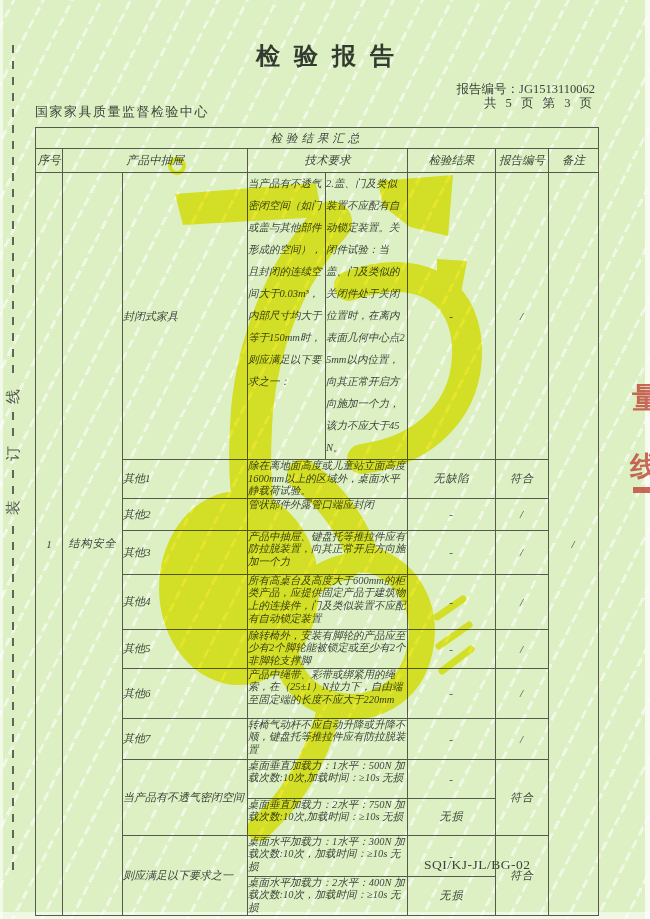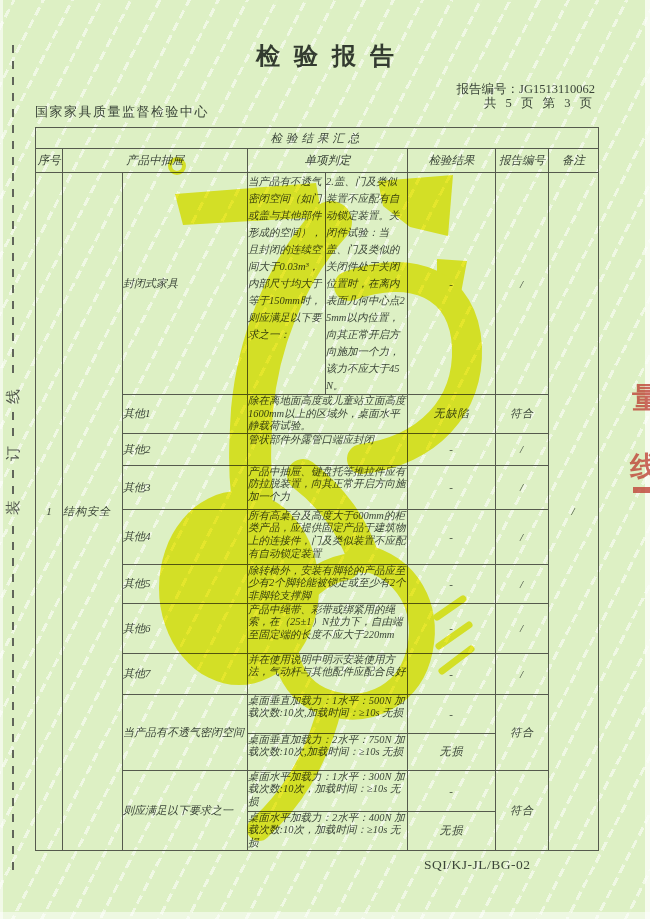--- a/index.html
+++ b/index.html
@@ -31,25 +31,25 @@
   .page-info { position:absolute; right:55px; top:95px; font-size:12.5px; letter-spacing:3px; }
   .doc-code { position:absolute; left:424px; top:857px; font-size:13.5px; letter-spacing:.5px; }
 
   
   table.rpt { position:absolute; left:35px; top:127px; width:563px;
     border-collapse:collapse; table-layout:fixed; font-size:11px; color:#3a4438;font-style:italic; }
   table.rpt td { border:1px solid #555a4d; padding:0; overflow:hidden; }
   .r-sum td  { text-align:center; letter-spacing:4px; font-size:11.5px; }
   .r-head td { text-align:center; font-size:11.5px; }
   td.serial { text-align:center; }
-  td.group  { text-align:left; letter-spacing:1px; }
+  td.group  { text-align:center; letter-spacing:1px; }
   td.item   { padding:1px 2px 1px 4px; vertical-align:middle; word-break:break-all; }
   td.tech   { padding:1px 2px 0 3px; vertical-align:top; line-height:12.6px;
               font-size:10.5px; word-break:break-all; }
-  td.tech.narrow { line-height:17px; }
+  td.tech.narrow { line-height:22px; }
   td.val    { text-align:center; letter-spacing:1px; }
 
   
   .scribble { position:absolute; left:0; top:0; mix-blend-mode:multiply; opacity:.82; pointer-events:none; }
 
   
   .stamp-frag { position:absolute; color:#bf4438; opacity:.8; font-weight:bold; }
   .frag-1 { left:632px; top:378px; font-size:30px; }
   .frag-2 { left:630px; top:448px; font-size:28px; }
   .frag-bar { position:absolute; left:633px; top:487px; width:17px; height:6px;
@@ -88,21 +88,21 @@
       <col style="width:53px">
         <col style="width:50px">
     </colgroup>
     <tbody>
         <tr class="r-sum" style="height:21px">
       <td colspan="8">检验结果汇总</td>
     </tr>
     <tr class="r-head" style="height:24px">
       <td>序号</td>
       <td colspan="2">产品中抽屉</td>
-      <td colspan="2">单项判定</td>
+      <td colspan="2">技术要求</td>
       <td>检验结果</td>
       <td>报告编号</td>
       <td>备注</td>
     </tr>
     <tr class="table-row" style="height:167px">
       <td class="serial" rowspan="12">1</td>
       <td class="group" rowspan="12">结构安全</td>
       <td class="item">封闭式家具</td>
       <td class="tech narrow">当产品有不透气密闭空间（如门或盖与其他部件形成的空间），且封闭的连续空间大于0.03m³，内部尺寸均大于等于150mm时，则应满足以下要求之一：</td>
       <td class="tech narrow">2.盖、门及类似装置不应配有自动锁定装置。关闭件试验：当盖、门及类似的关闭件处于关闭位置时，在离内表面几何中心点25mm以内位置，向其正常开启方向施加一个力，该力不应大于45N。</td>
@@ -141,21 +141,21 @@
       <td class="val">/</td>
     </tr>
     <tr class="table-row" style="height:50px">
       <td class="item">其他6</td>
       <td class="tech" colspan="2">产品中绳带、彩带或绑紧用的绳索，在（25±1）N拉力下，自由端至固定端的长度不应大于220mm</td>
       <td class="val">-</td>
       <td class="val">/</td>
     </tr>
     <tr class="table-row" style="height:41px">
       <td class="item">其他7</td>
-      <td class="tech" colspan="2">并在使用说明中明示安装使用方法，气动杆与其他配件应配合良好</td>
+      <td class="tech" colspan="2">转椅气动杆不应自动升降或升降不顺，键盘托等推拉件应有防拉脱装置</td>
       <td class="val">-</td>
       <td class="val">/</td>
     </tr>
     <tr class="table-row" style="height:39px">
       <td class="item" rowspan="2">当产品有不透气密闭空间</td>
       <td class="tech" colspan="2">桌面垂直加载力：1水平：500N 加载次数:10次,加载时间：≥10s 无损</td>
       <td class="val">-</td>
       <td class="val" rowspan="2">符合</td>
     </tr>
     <tr class="table-row" style="height:37px">

